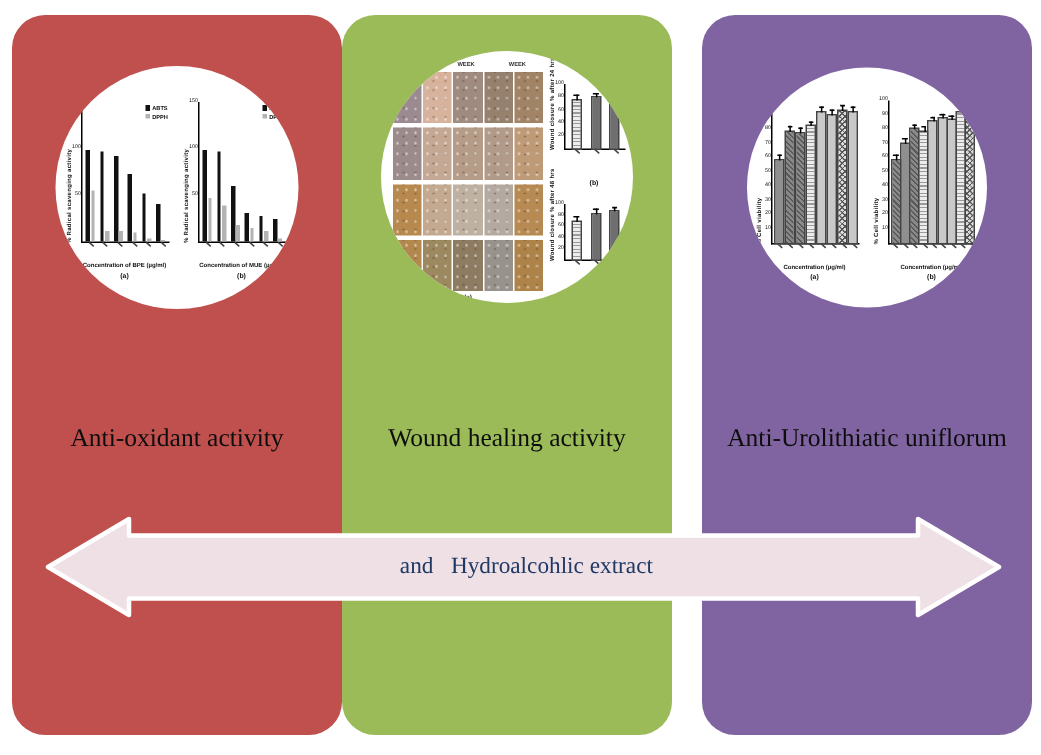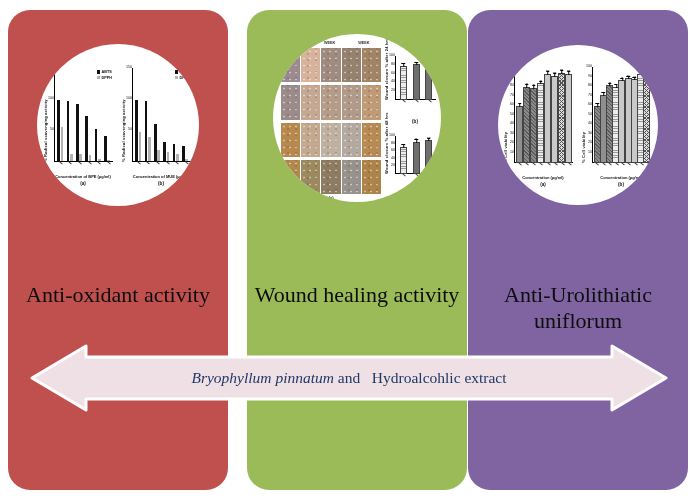--- a/index.html
+++ b/index.html
@@ -1,27 +1,27 @@
 <!DOCTYPE html>
 <html><head>
 <meta charset="utf-8">
 <style>
   html,body{margin:0;padding:0;background:#ffffff;}
   .canvas{position:relative;width:694px;height:503px;background:#ffffff;overflow:hidden;
           font-family:"Liberation Sans",sans-serif;}
   .panel{position:absolute;top:10px;width:220px;height:480px;border-radius:22px;z-index:1;}
   .panel.p0{left:8px;}
-  .panel.p1{left:247px;}
+  .panel.p1{left:228px;}
   .panel.p2{left:468px;}
   .circle{position:absolute;background:#ffffff;border-radius:50%;overflow:hidden;}
   .circ0{left:29px;top:34px;width:162px;height:162px;}
   .circ1{left:26px;top:24px;width:168px;height:168px;}
   .circ2{left:30px;top:35px;width:160px;height:160px;}
   .panel-label{position:absolute;top:272px;left:0;width:100%;text-align:center;
-          font-family:"Liberation Serif",serif;font-size:22px;color:#0d0d0d;}
+          font-family:"Liberation Serif",serif;font-size:17px;color:#0d0d0d;}
 
   
   .bc{position:absolute;color:#111;}
   .bc-a{left:5px;top:18px;width:74px;height:126px;}
   .bc-b{left:83px;top:18px;width:74px;height:126px;}
   .wc-a{left:110px;top:16px;width:56px;height:76px;}
   .wc-b{left:110px;top:96px;width:56px;height:70px;}
   .cv-a{left:4px;top:16px;width:74px;height:128px;}
   .cv-b{left:82px;top:16px;width:74px;height:128px;}
   .bc-ylabel{position:absolute;left:1px;top:6px;bottom:26px;display:flex;align-items:center;
@@ -461,18 +461,17 @@
           <div class="bc-caption">(b)</div>
         </div>
     </div>
     <div class="panel-label">Anti-Urolithiatic uniflorum</div>
   </div>
 
   <svg class="arrow-svg" viewBox="0 0 650 76">
     <polygon points="8,38 62,6 62,17 588,17 588,6 642,38 588,70 588,59 62,59 62,70" fill="#EFE0E6" stroke="#FFFFFF" stroke-width="3" stroke-linejoin="round"></polygon>
   </svg>
   <div class="arrow-text" style="color: rgb(31, 56, 100);">
-    <span class="it">Bryophyllum pinnatum</span>
       <span> and </span>
       <span>  Hydroalcohlic extract</span>
   </div>
 
 </div>
 
 </body></html>

